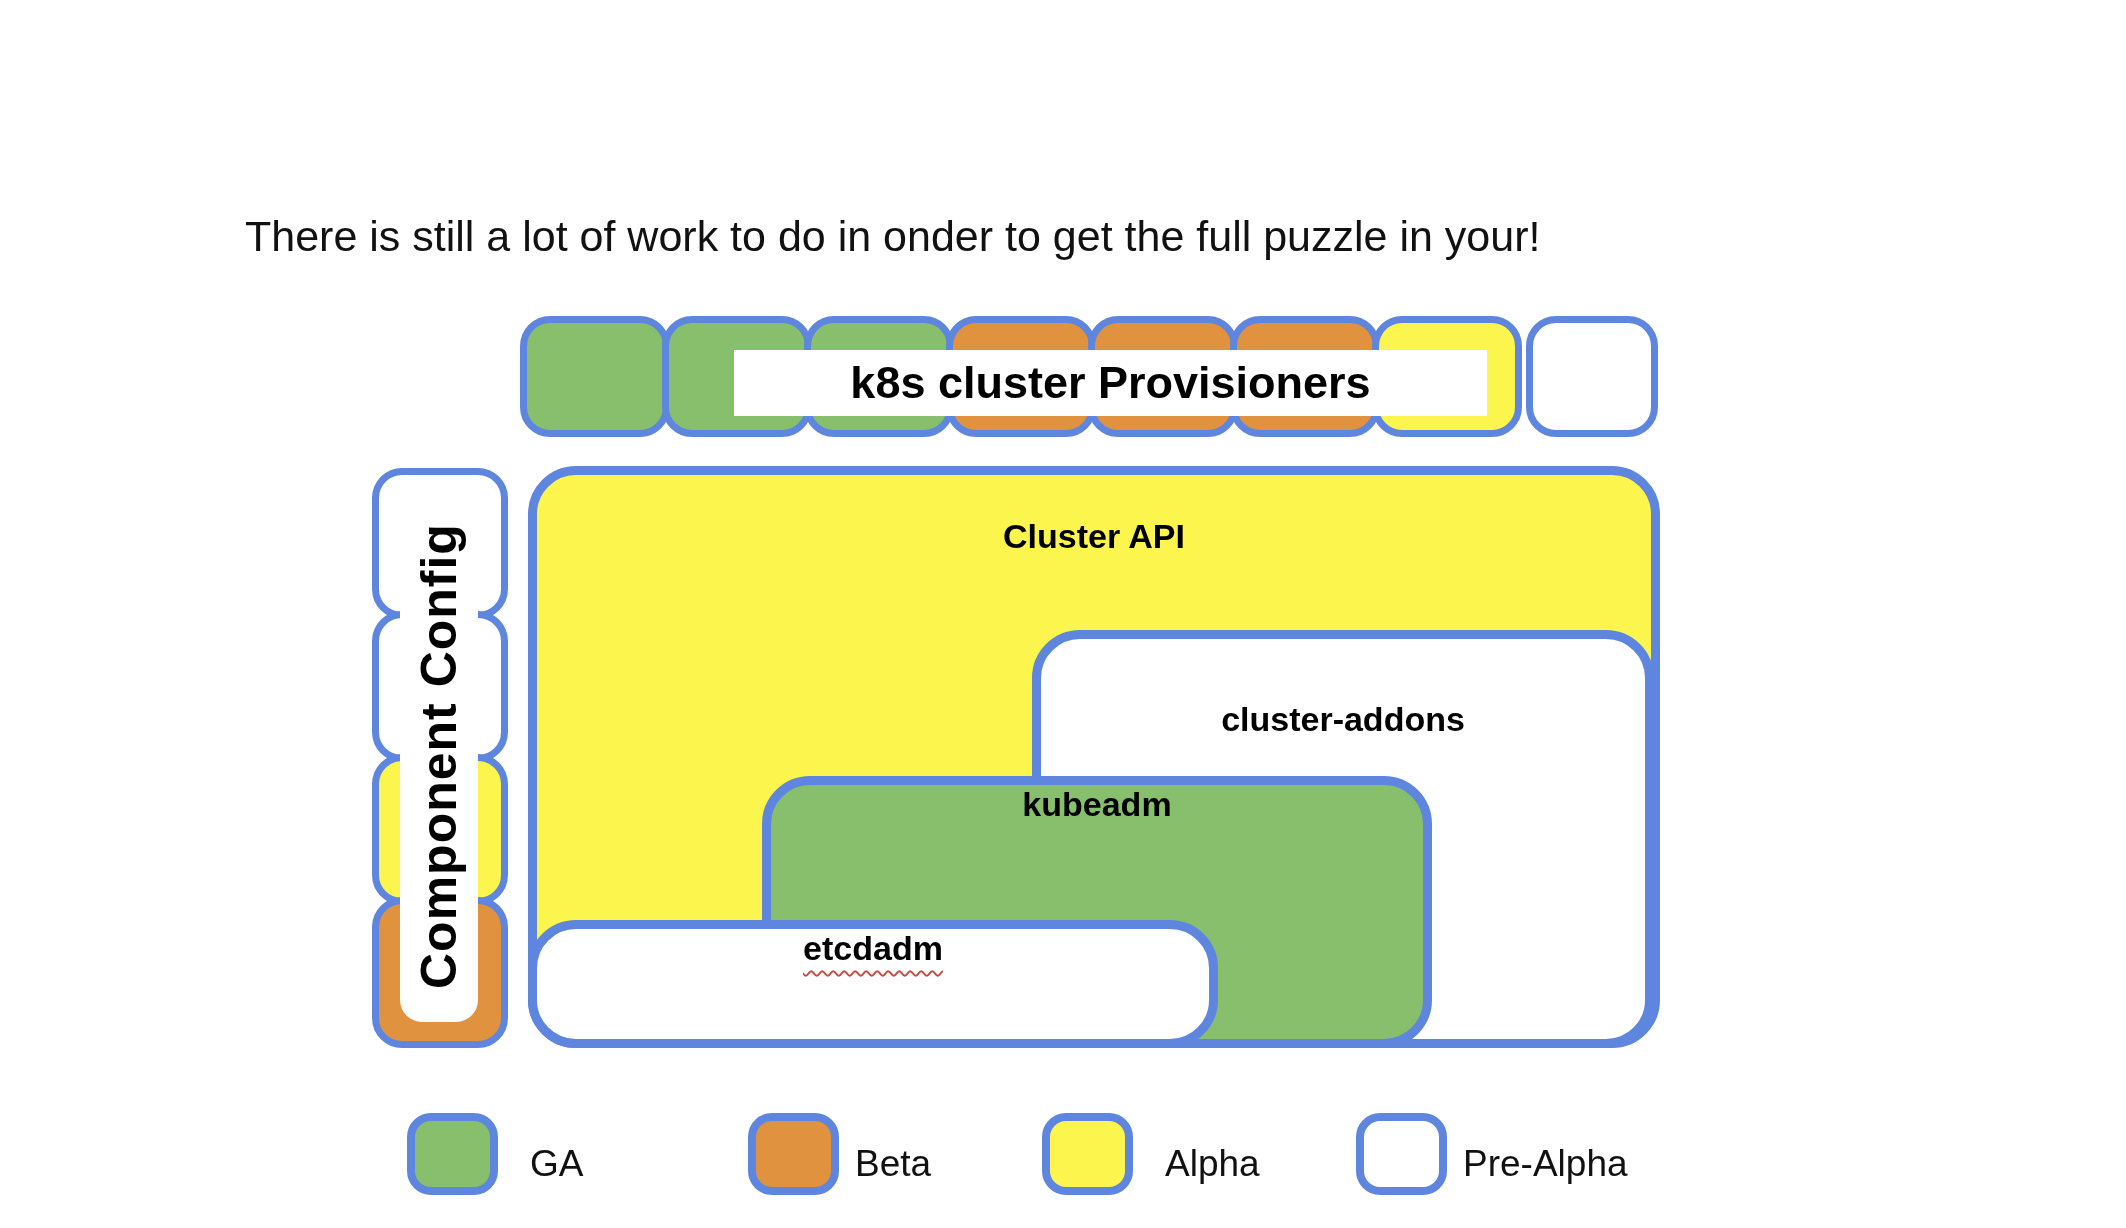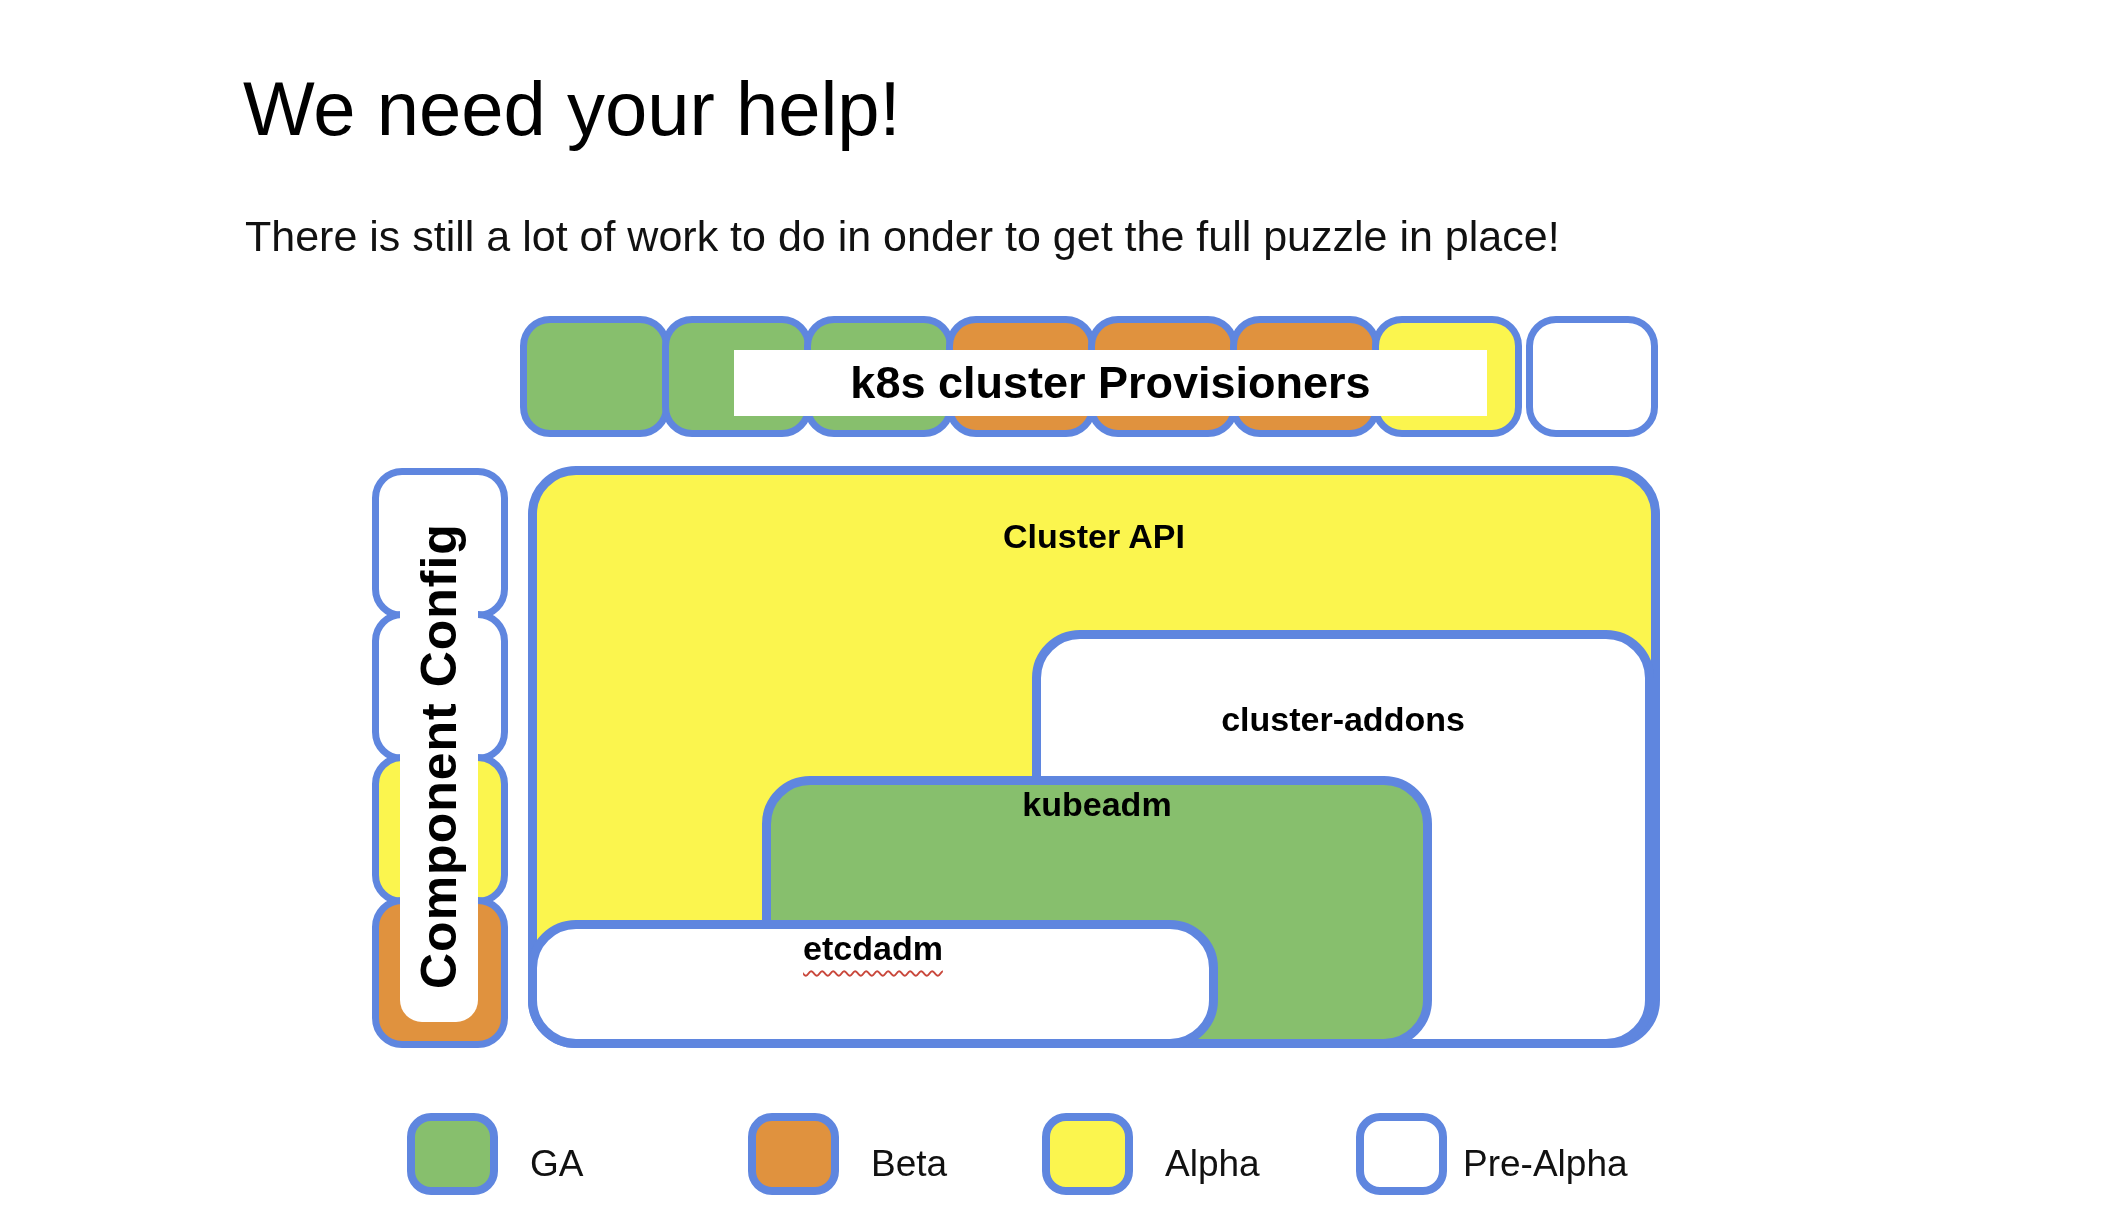--- a/index.html
+++ b/index.html
@@ -97,39 +97,38 @@
     text-underline-offset:10px;
   }
 
   
   .legend{position:absolute;left:0;top:0;width:100%;height:100%;pointer-events:none;}
   .legend-item{
     position:absolute;top:1113px;
     display:flex;align-items:center;gap:32px;
   }
   .legend-item:nth-child(1){left:407px;}
-  .legend-item:nth-child(2){left:748px;}
+  .legend-item:nth-child(2){left:748px;gap:16px;}
   .legend-item:nth-child(3){left:1042px;}
   .legend-item:nth-child(4){left:1356px;gap:16px;}
   .legend-swatch{
     width:91px;height:82px;
     border:8px solid var(--border);
     border-radius:24px;
     background:#fff;
     flex:0 0 auto;
   }
   .legend-label{font-size:37px;color:#111;margin-top:20px;}
 </style>
 </head>
 <body>
 
 <div class="page">
 
-  <h1 class="title">We need your help!</h1>
-  <p class="subtitle">There is still a lot of work to do in onder to get the full puzzle in place!</p>
+  <p class="subtitle">There is still a lot of work to do in onder to get the full puzzle in your!</p>
 
   <div class="prov-row">
     <div class="prov-label">k8s cluster Provisioners</div>
   <div class="prov-piece" style="background-color: rgb(135, 191, 109);"></div>
       <div class="prov-piece" style="background-color: rgb(135, 191, 109);"></div>
       <div class="prov-piece" style="background-color: rgb(135, 191, 109);"></div>
       <div class="prov-piece" style="background-color: rgb(224, 146, 62);"></div>
       <div class="prov-piece" style="background-color: rgb(224, 146, 62);"></div>
       <div class="prov-piece" style="background-color: rgb(224, 146, 62);"></div>
       <div class="prov-piece" style="background-color: rgb(251, 245, 78);"></div>

